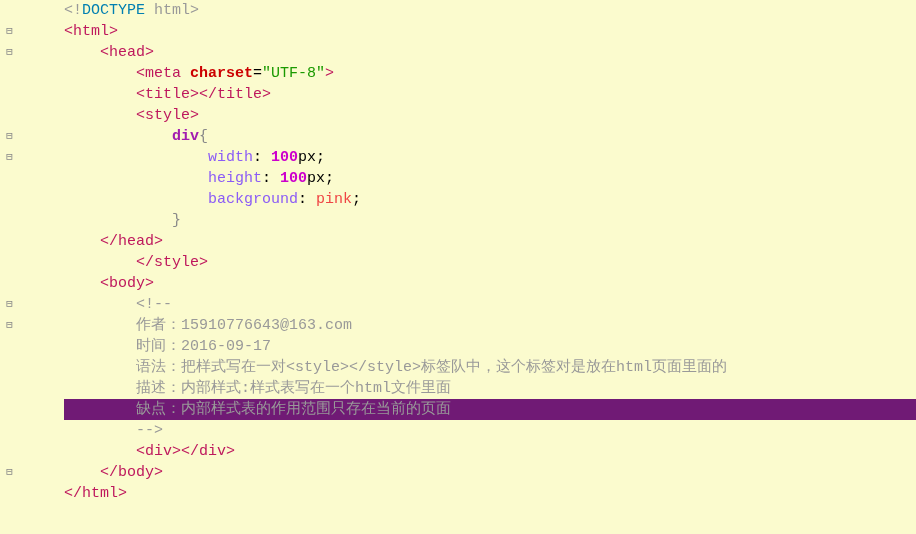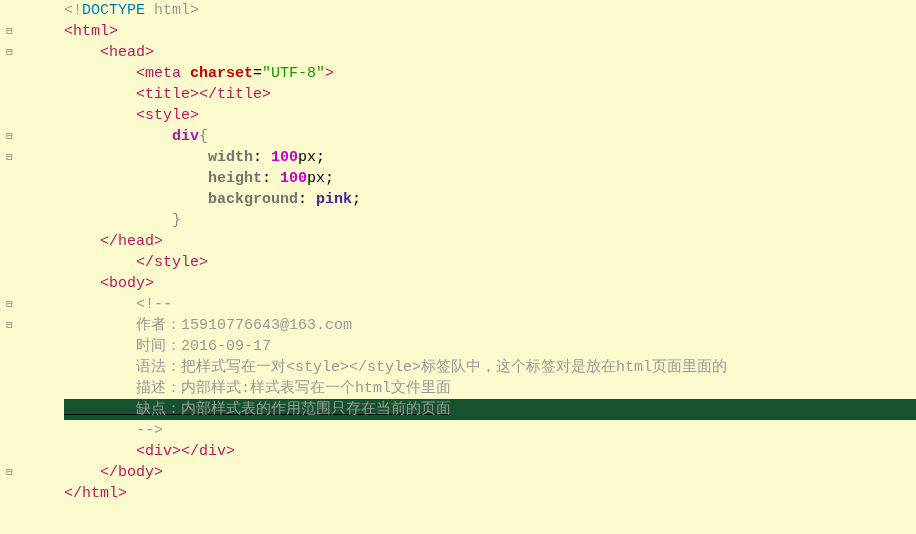--- a/index.html
+++ b/index.html
@@ -29,28 +29,28 @@
     width: 11px;
     height: 11px;
     color: #888;
     font-size: 11px;
     line-height: 11px;
     text-align: center;
     cursor: pointer;
     user-select: none;
   }
   .line { white-space: pre; margin-left: 44px; }
-  .hl { background: #14532d; text-decoration: underline; }
+  .hl { background: #701a75; }
   .tag { color: #be185d; }
   .attr { color: #cc0000; font-weight: bold; }
   .str { color: #1a9900; }
-  .prop { color: #737373; font-weight: bold; }
+  .prop { color: #8b5cf6; font-weight: normal; }
   .sel { color: #a21caf; font-weight: bold; }
   .num { color: #cc00cc; font-weight: bold; }
-  .val { color: #4c1d95; font-weight: bold; }
+  .val { color: #ef4444; font-weight: normal; }
   .brace { color: #888; }
   .punct { color: #000; }
   .comment { color: #999; }
   .doctype { color: #999; }
   .doctype-kw { color: #007fb1; }
   .black { color: #000; }
 </style>
 </head>
 <body>
 

